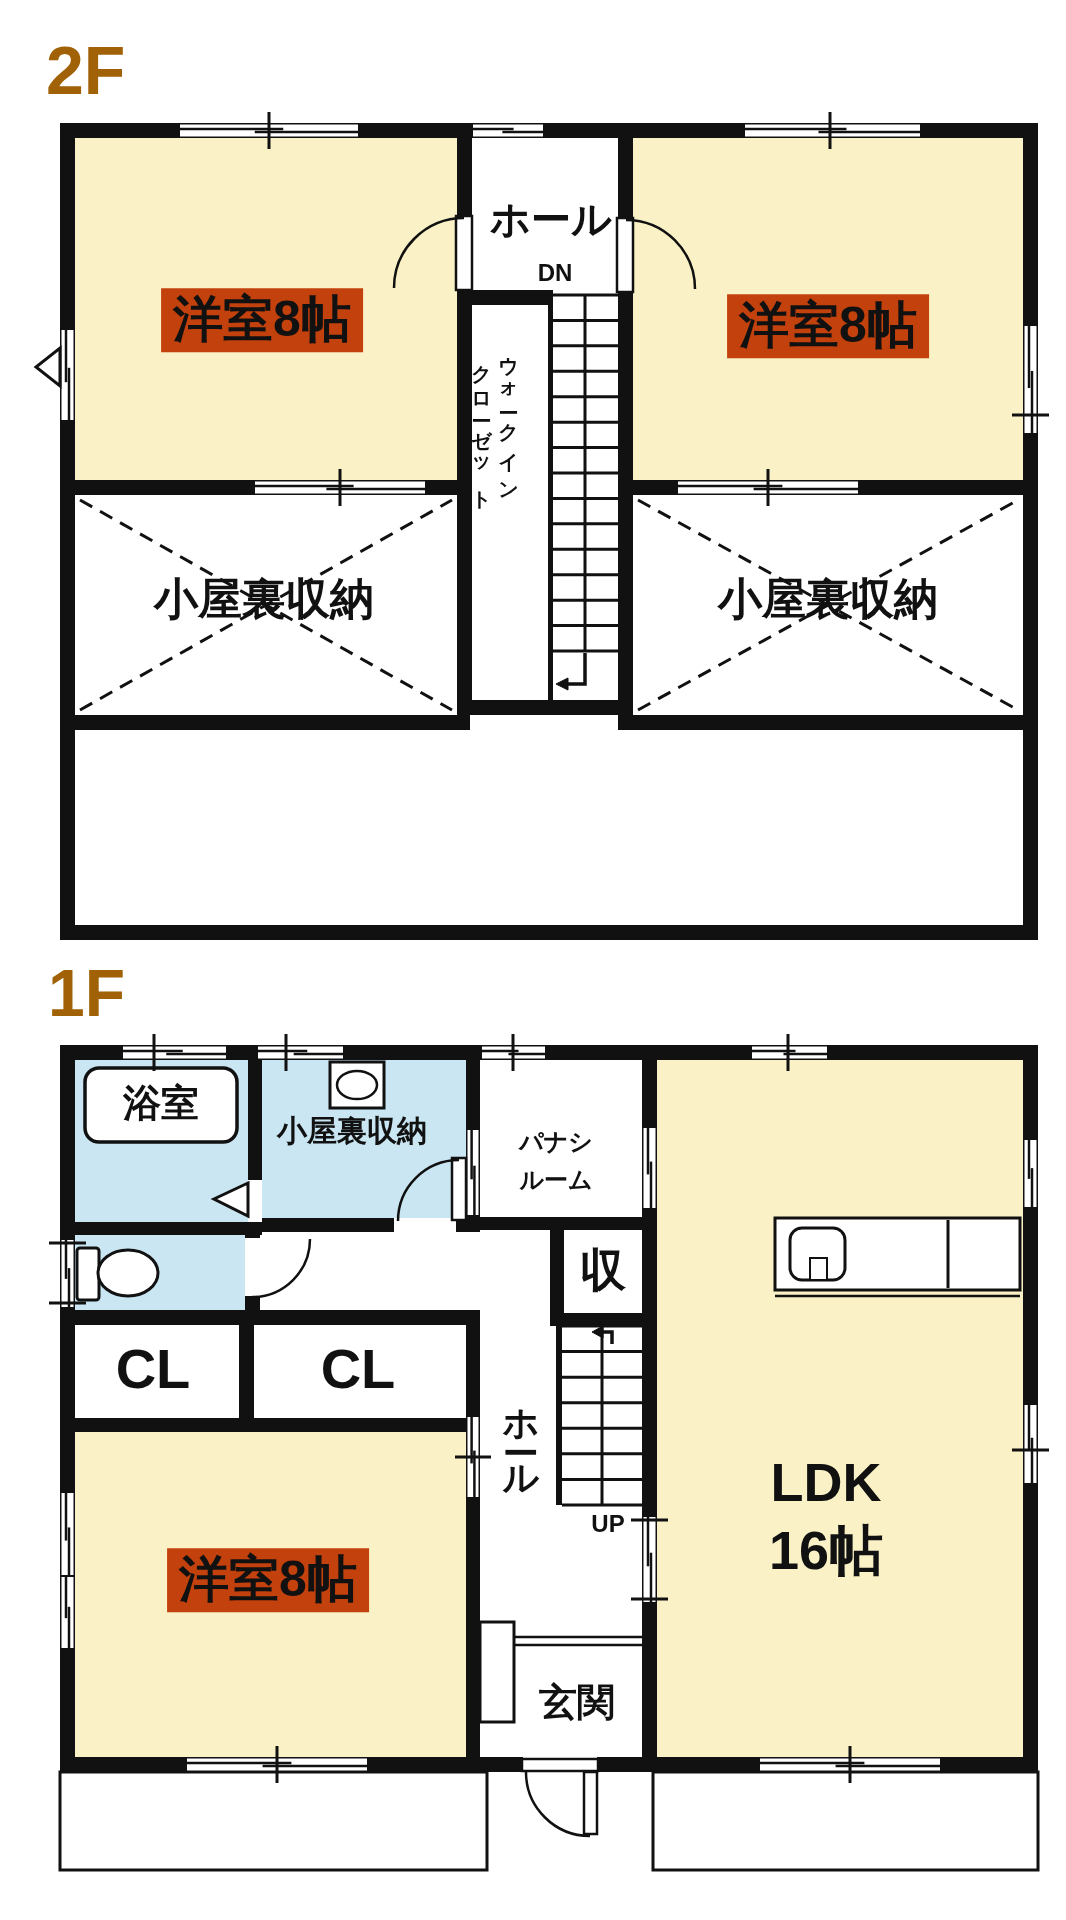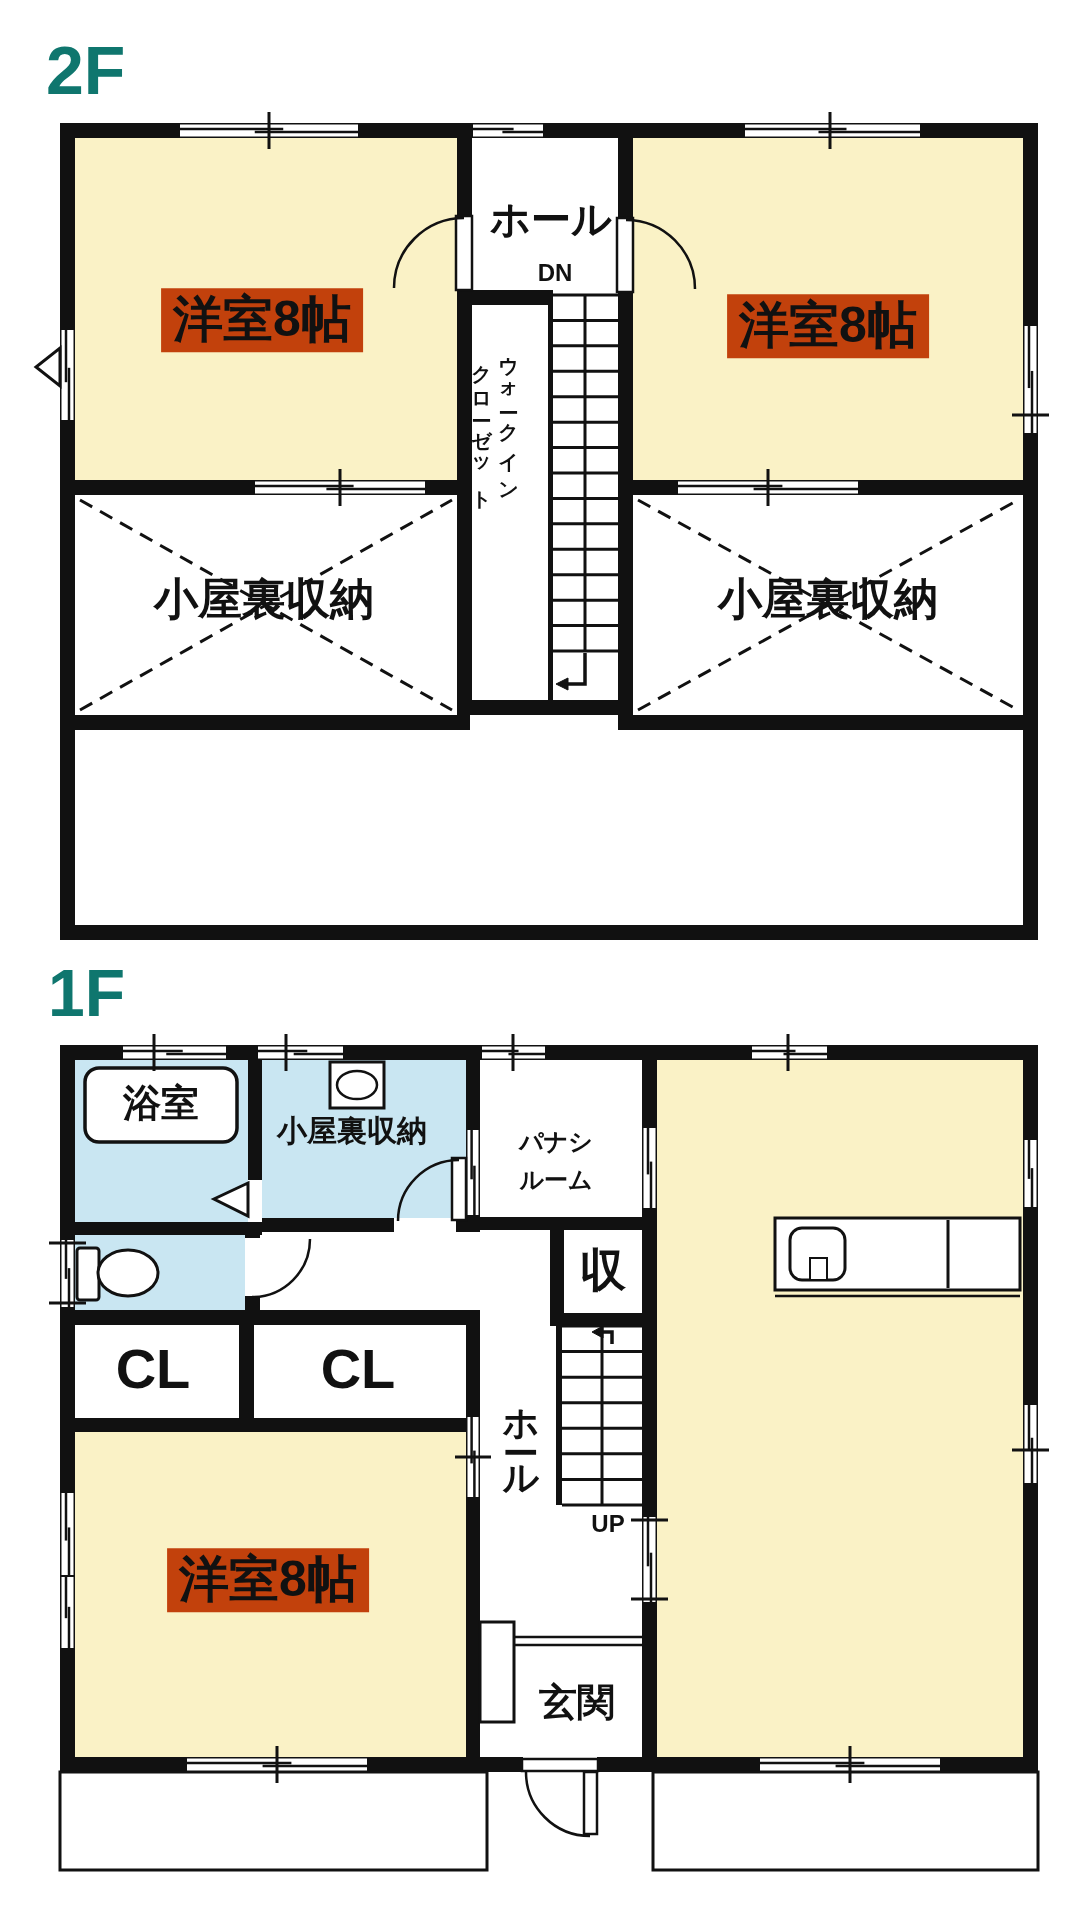--- a/index.html
+++ b/index.html
@@ -1,21 +1,21 @@
 <!DOCTYPE html>
 <html><head>
 <meta charset="utf-8">
 <style>
   html,body{margin:0;padding:0;background:#fff;}
   #plan{position:relative;width:1066px;height:1920px;background:#fff;overflow:hidden;
         font-family:"Liberation Sans","DejaVu Sans",sans-serif;}
   #canvas-wrap{position:absolute;left:0;top:0;width:1066px;height:1920px;}
   .lbl{position:absolute;font-weight:bold;color:#111;transform:translate(-50%,-50%);
        white-space:pre-line;text-align:center;line-height:1.2;}
-  .title{position:absolute;font-weight:bold;color:#0f766e;line-height:1;}
+  .title{position:absolute;font-weight:bold;color:#a16207;line-height:1;}
   .tag{background:#c2410c;padding:3px 12px;line-height:1.15;}
   .vert{writing-mode:vertical-rl;text-orientation:mixed;line-height:1.1;}
 </style>
 </head>
 <body>
 
 <div id="plan">
   <div id="canvas-wrap">
     <svg id="canvas" width="1066" height="1920" viewBox="0 0 1066 1920" style="position:absolute;left:0;top:0;">
         <rect x="75" y="138" width="382" height="342" fill="#FAF2C6"></rect>
@@ -218,14 +218,16 @@
   <div class="lbl" style="left:161px;top:1104px;font-size:38px;">浴室</div>
   <div class="lbl" style="left:352px;top:1131px;font-size:30px;">小屋裏収納</div>
   <div class="lbl" style="left:556px;top:1161px;font-size:24px;line-height:1.6;">パナシ
 ルーム</div>
   <div class="lbl" style="left:603px;top:1271px;font-size:46px;">収</div>
   <div class="lbl" style="left:153px;top:1369px;font-size:56px;">CL</div>
   <div class="lbl" style="left:358px;top:1369px;font-size:56px;">CL</div>
   <div class="lbl vert" style="left:521px;top:1437px;font-size:36px;letter-spacing:8px;">ホール</div>
   <div class="lbl" style="left:608px;top:1524px;font-size:24px;">UP</div>
   <div class="lbl tag" style="left:268px;top:1580px;font-size:50px;">洋室8帖</div>
+  <div class="lbl" style="left:826px;top:1516px;font-size:54px;line-height:1.25;">LDK
+16帖</div>
   <div class="lbl" style="left:577px;top:1703px;font-size:38px;text-align:center;">玄関</div>
 </div>
 
 </body></html>

